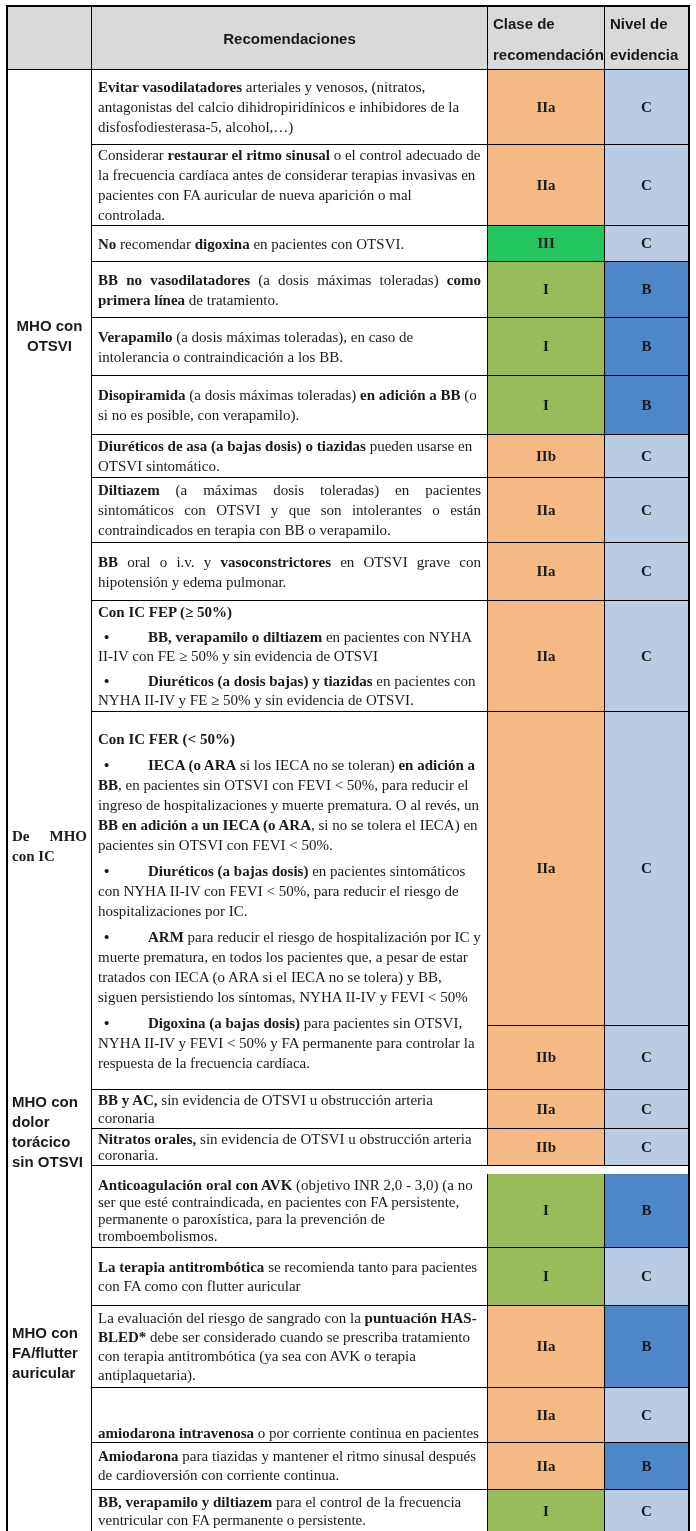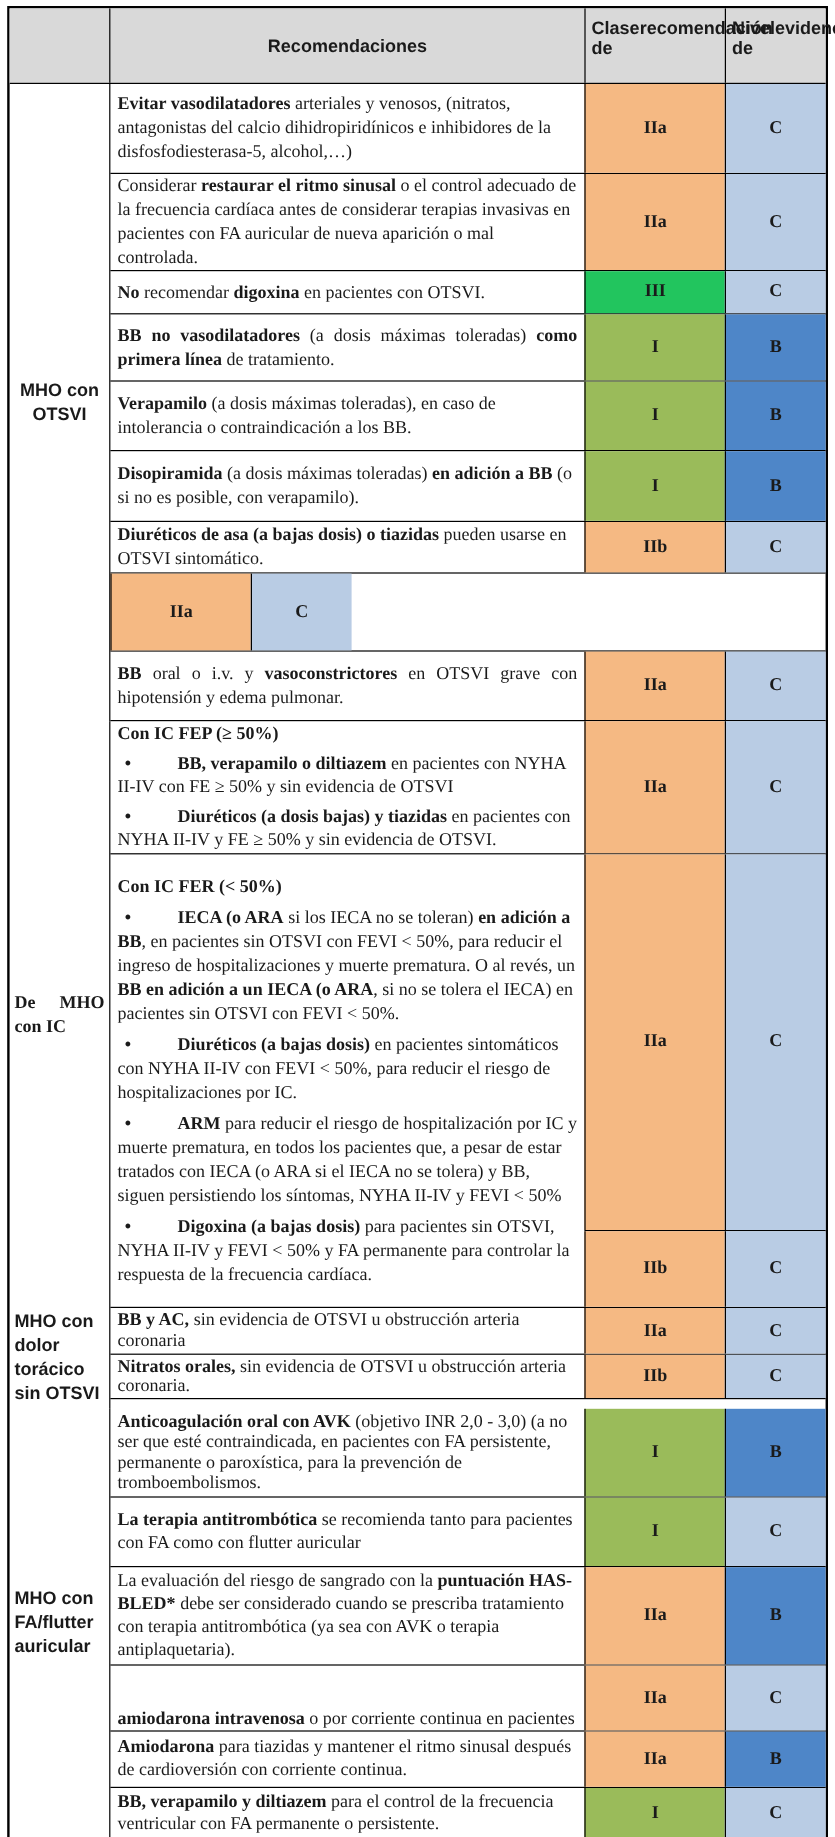--- a/index.html
+++ b/index.html
@@ -5,21 +5,21 @@
   html,body{margin:0;padding:0;background:#ffffff;}
   body{font-family:"Liberation Sans",sans-serif;color:#1a1a1a;-webkit-font-smoothing:antialiased;}
   .table{width:684px;margin:5px 0 0 6px;border:2px solid #000;box-sizing:border-box;background:#fff;}
 
   
   .header-row{display:flex;background:#D9D9D9;height:63px;border-bottom:1px solid #000;box-sizing:border-box;}
   .h-cat{width:84px;border-right:1px solid #000;box-sizing:border-box;}
   .h-text{flex:1;display:flex;align-items:center;justify-content:center;font-weight:bold;font-size:15px;box-sizing:border-box;}
   .h-class{width:117px;border-left:1px solid #000;}
   .h-ev{width:84px;border-left:1px solid #000;}
-  .h-class,.h-ev{display:flex;flex-direction:row;justify-content:space-between;
+  .h-class,.h-ev{display:flex;flex-direction:column;justify-content:space-between;
       padding:8px 2px 6px 5px;font-weight:bold;font-size:15px;box-sizing:border-box;}
 
   
   .section{display:flex;}
   .cat-cell{width:84px;border-right:1px solid #000;display:flex;flex-direction:column;justify-content:center;
       font-weight:bold;font-size:15px;line-height:20px;padding:2px 4px;box-sizing:border-box;overflow:hidden;}
   .cat-center{text-align:center;}
   .cat-left{text-align:left;}
   .cat-justify{text-align:justify;font-family:Liberation Serif, serif;}
   .rows{flex:1;display:flex;flex-direction:column;min-width:0;}
@@ -130,20 +130,23 @@
               <div class="para"><span class="b">Diuréticos de asa (a bajas dosis) o tiazidas</span><span> pueden usarse en OTSVI sintomático.</span></div>
             </div>
             <div class="marks">
               <div class="mark-row">
                 <div class="class-cell" style="background: rgb(245, 185, 131);">IIb</div>
                 <div class="ev-cell" style="background: rgb(185, 204, 228);">C</div>
               </div>
             </div>
           </div>
           <div class="row" style="height: 65px;">
+            <div class="text-cell justify">
+              <div class="para"><span class="b">Diltiazem</span><span> (a máximas dosis toleradas) en pacientes sintomáticos con OTSVI y que son intolerantes o están contraindicados en terapia con BB o verapamilo.</span></div>
+            </div>
             <div class="marks">
               <div class="mark-row">
                 <div class="class-cell" style="background: rgb(245, 185, 131);">IIa</div>
                 <div class="ev-cell" style="background: rgb(185, 204, 228);">C</div>
               </div>
             </div>
           </div>
           <div class="row" style="height: 58px;">
             <div class="text-cell justify">
               <div class="para"><span class="b">BB</span><span> oral o i.v. y </span><span class="b">vasoconstrictores</span><span> en OTSVI grave con hipotensión y edema pulmonar.</span></div>

